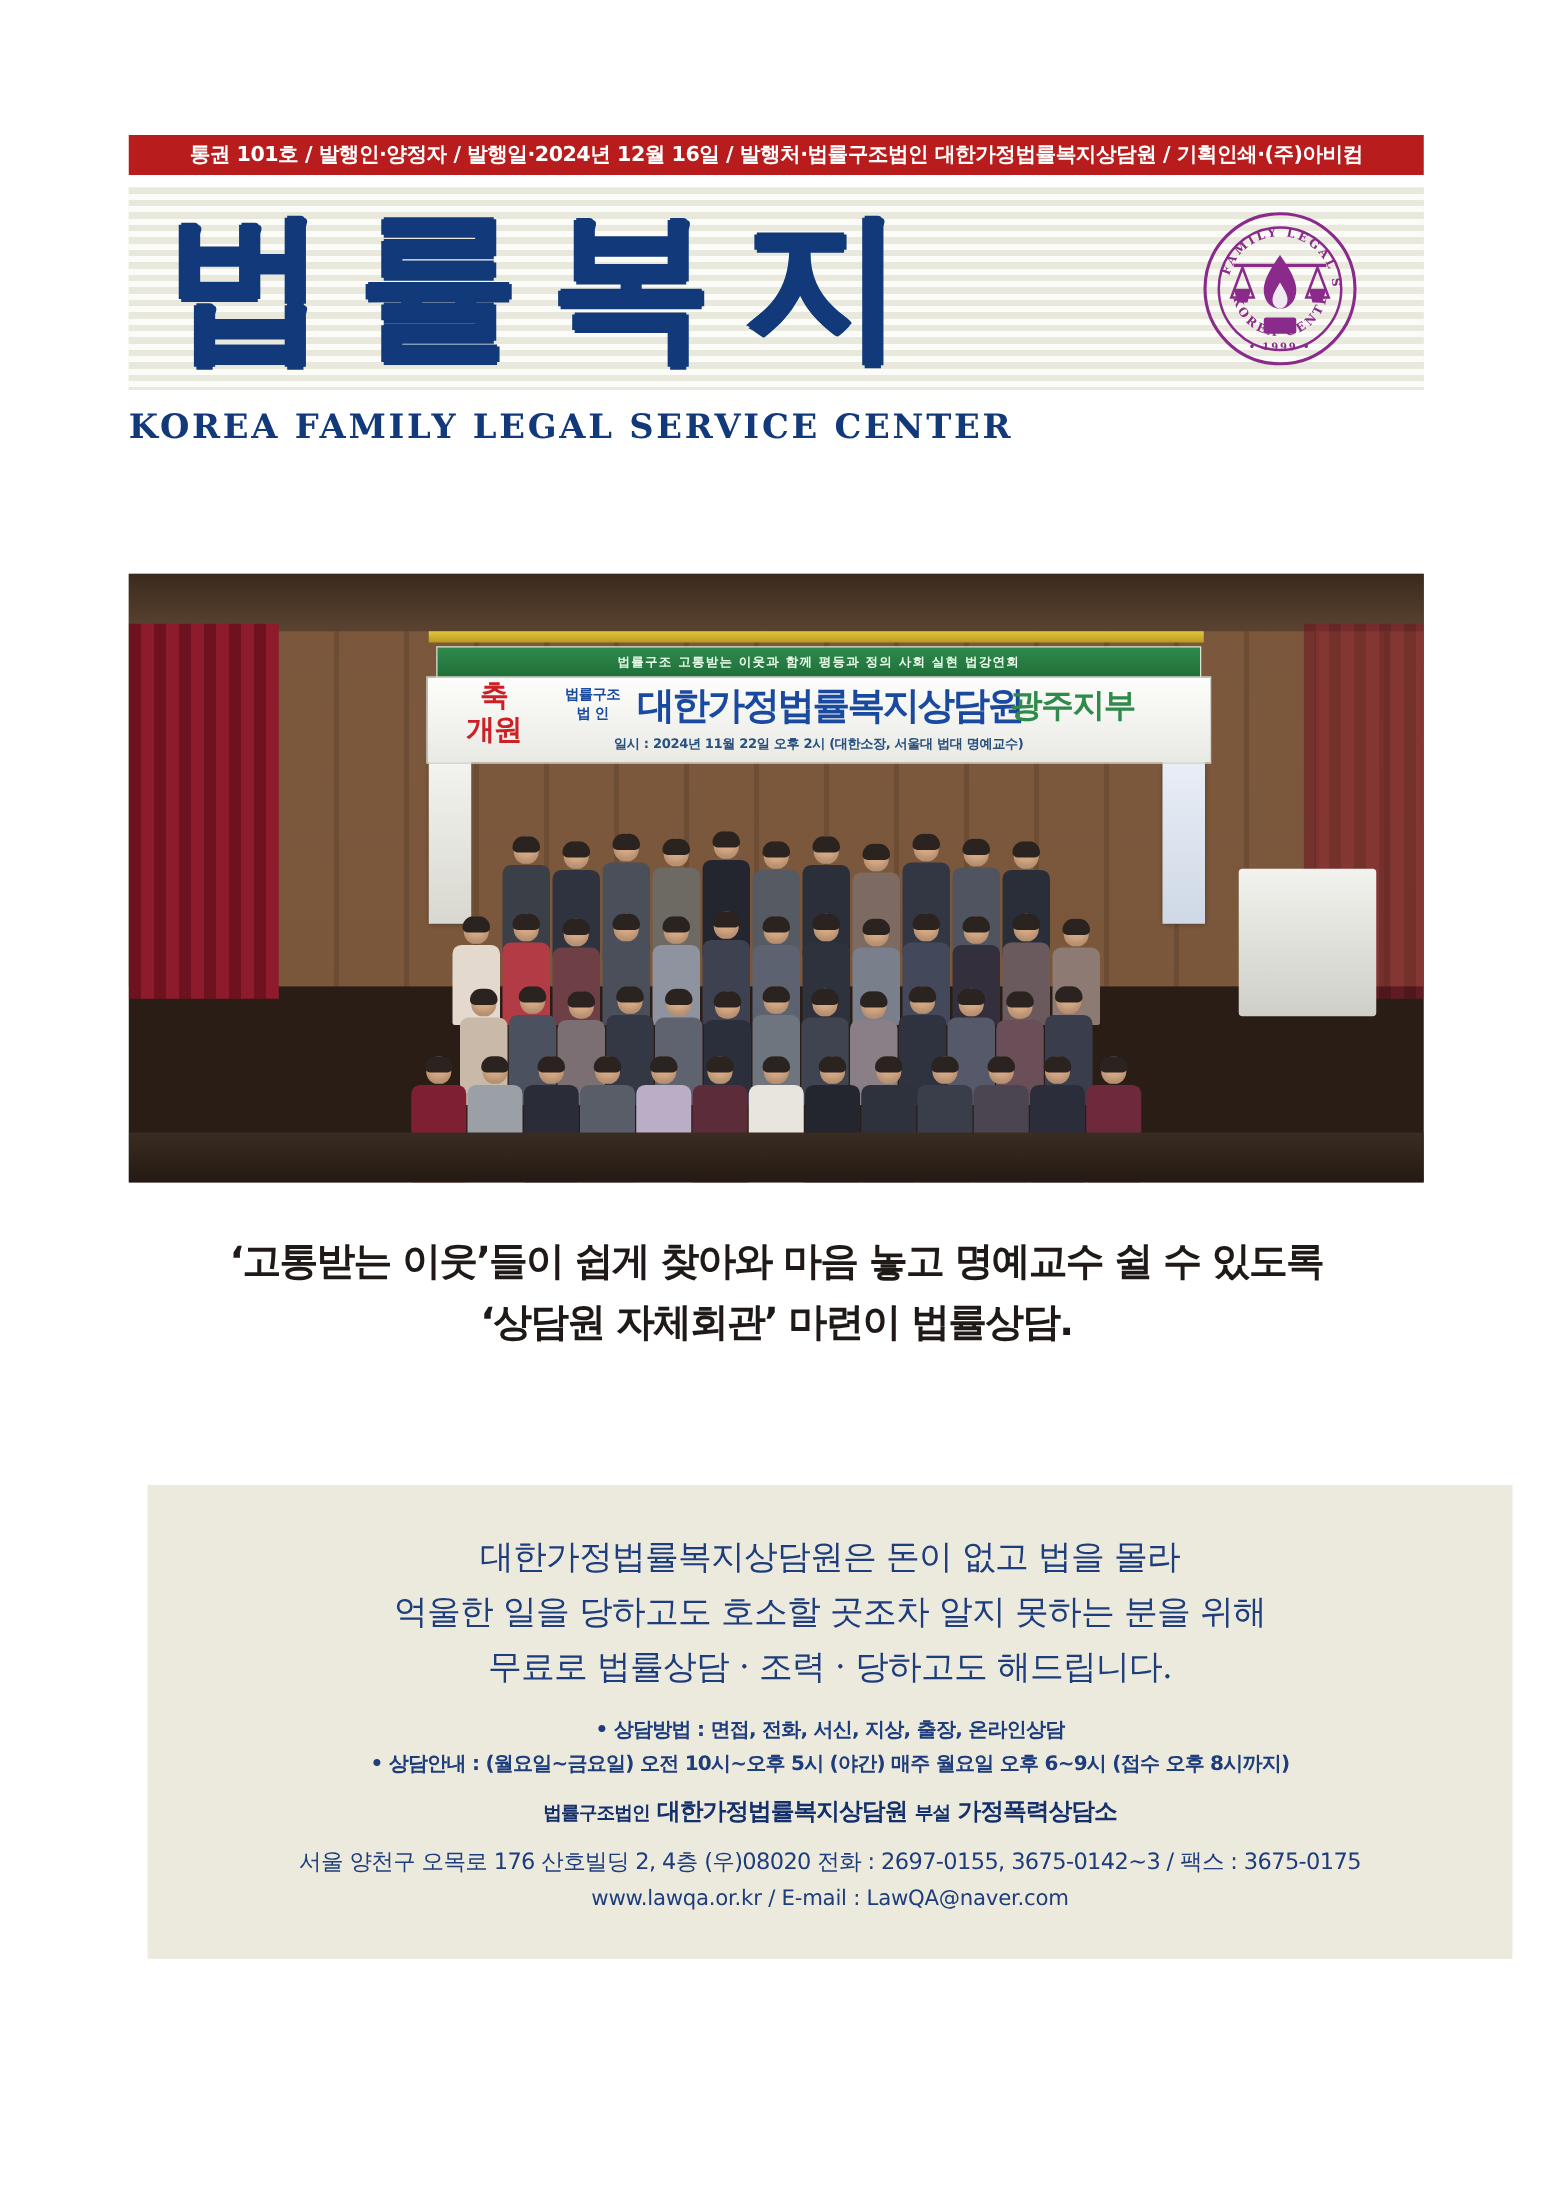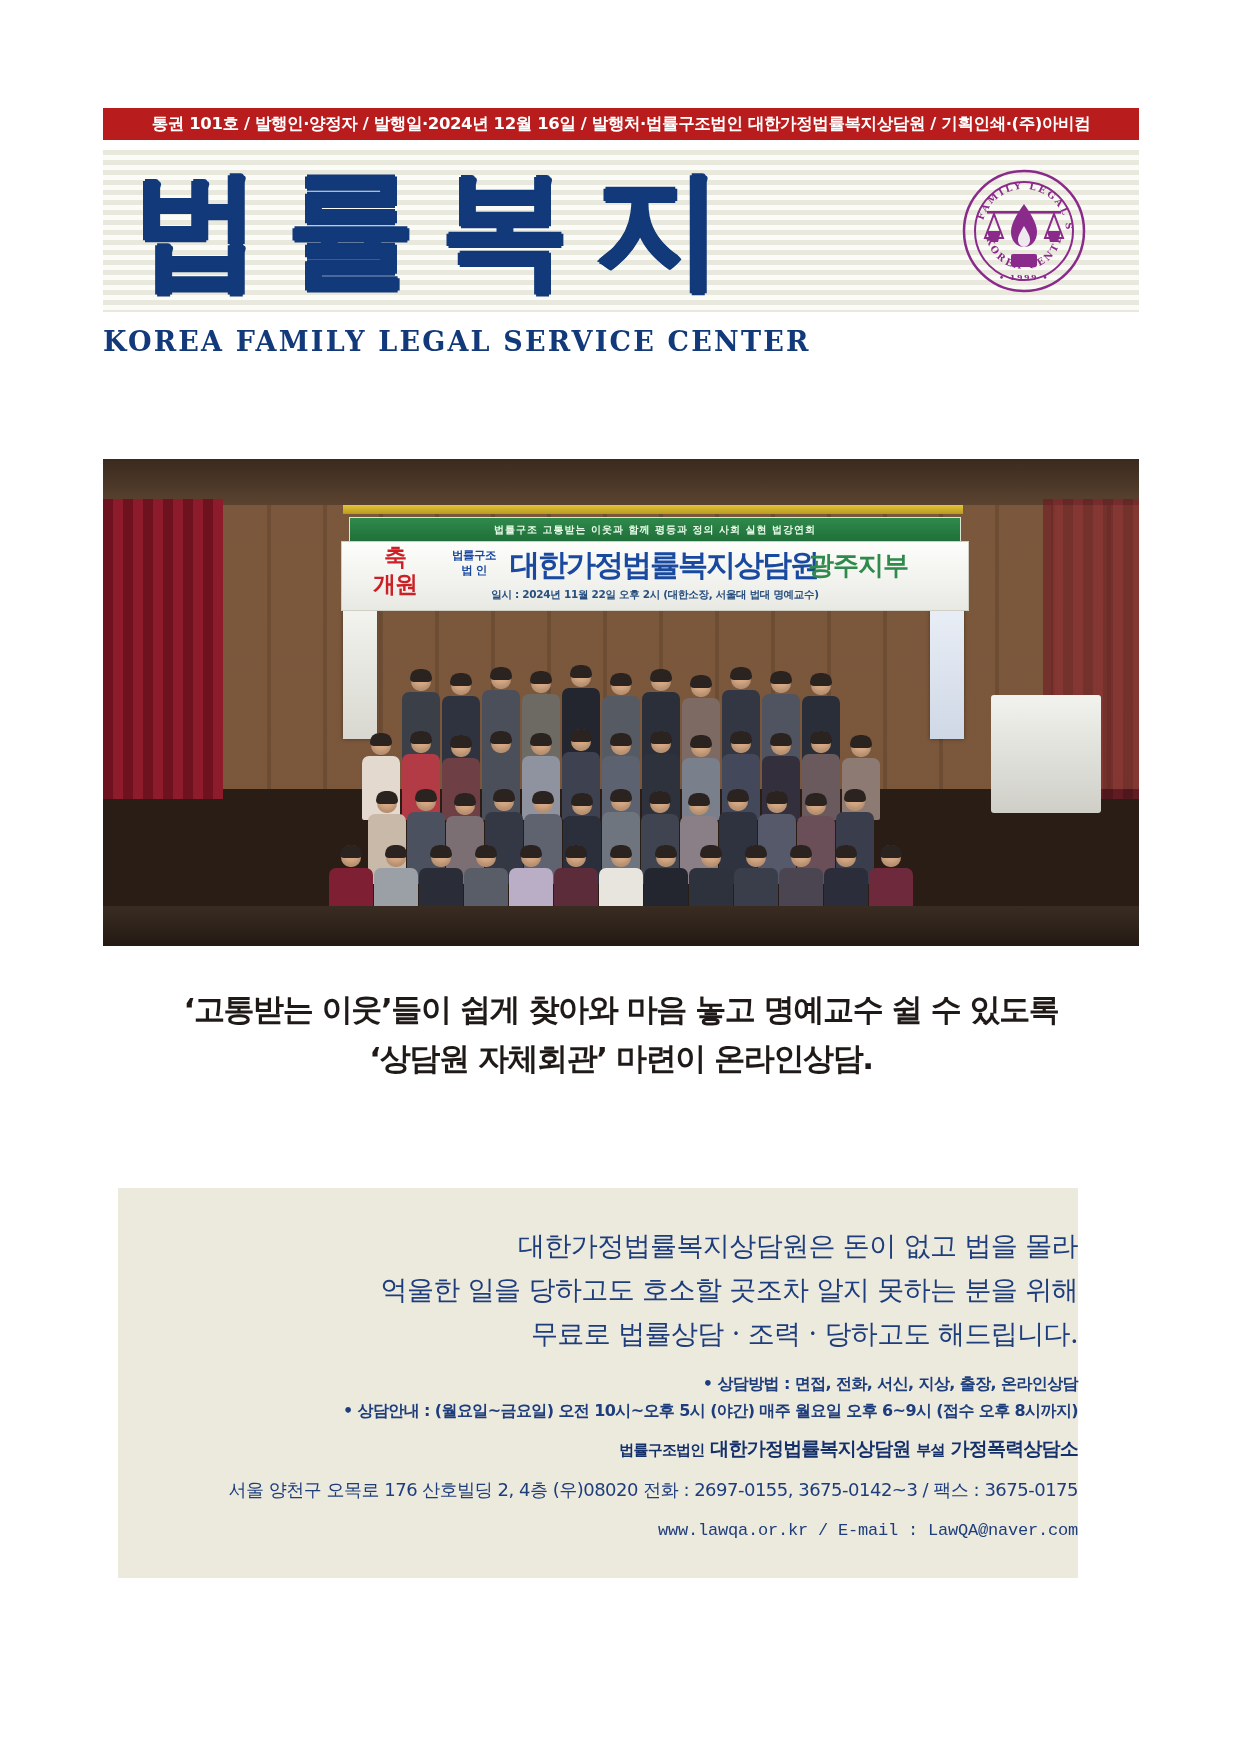--- a/index.html
+++ b/index.html
@@ -222,24 +222,24 @@
     font-size: 31px;
     line-height: 49px;
     letter-spacing: -1.4px;
   }
 
   
   .infobox {
     position: absolute;
     left: 118px;
     top: 1188px;
-    width: 960px;
+    width: 1092px;
     background: #ece9dd;
     padding: 36px 0 38px;
-    text-align: right;
+    text-align: center;
     color: #1d3d7c;
   }
   .ib-lead {
     font-size: 27px;
     line-height: 44px;
     letter-spacing: -0.6px;
     font-family: "DejaVu Serif", "Liberation Serif", serif;
   }
   .ib-bullet {
     margin-top: 14px;
@@ -258,25 +258,24 @@
   }
   .ib-org .small { font-size: 15px; }
   .ib-addr {
     margin-top: 12px;
     font-size: 18px;
     line-height: 31px;
     letter-spacing: -0.5px;
     color: #1d3d7c;
   }
   .ib-web {
-    margin-top: 16px;
+    margin-top: 4px;
     font-size: 17px;
     letter-spacing: -0.2px;
     color: #1d3d7c;
-    font-family: Liberation Mono, monospace;
   }
   .nowrap { white-space: nowrap; }
 </style>
 </head>
 <body>
 
 <div class="page">
 
   <div class="masthead">
 
@@ -659,21 +658,21 @@
             <div class="body" style="height:78px;width:44px;background:#6e2a3c"></div>
           </div>
       </div>
 
       <div class="floor"></div>
     </div>
   </div>
 
   <div class="caption">
     <div>‘고통받는 이웃’들이 쉽게 찾아와 마음 놓고 명예교수 쉴 수 있도록</div>
-    <div>‘상담원 자체회관’ 마련이 온라인상담.</div>
+    <div>‘상담원 자체회관’ 마련이 법률상담.</div>
   </div>
 
   <div class="infobox">
     <div class="ib-lead">
       <div>대한가정법률복지상담원은 돈이 없고 법을 몰라</div>
       <div>억울한 일을 당하고도 호소할 곳조차 알지 못하는 분을 위해</div>
       <div>무료로 법률상담 · 조력 · 당하고도 해드립니다.</div>
     </div>
 
     <div class="ib-bullet">

